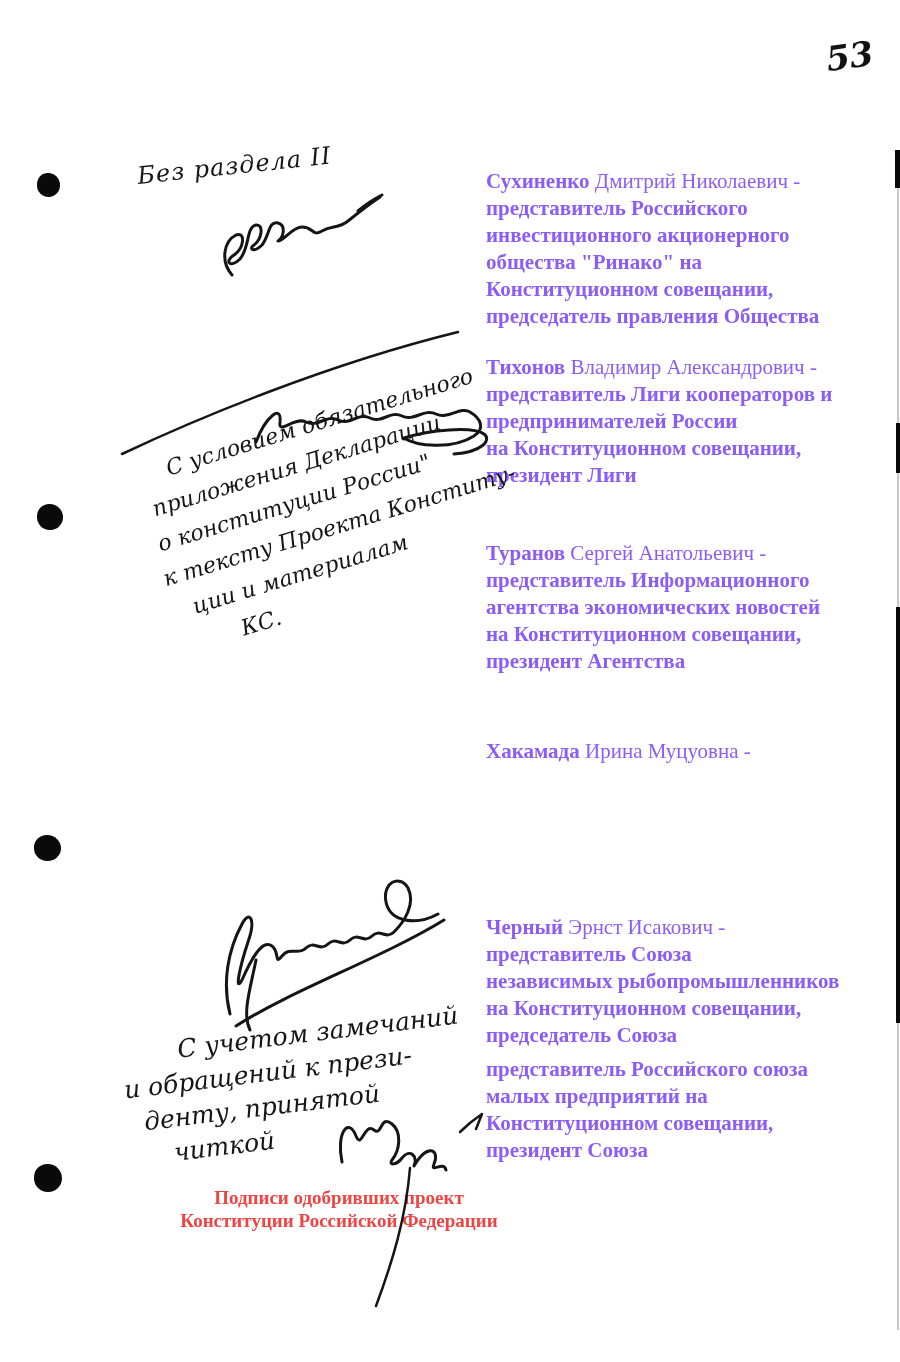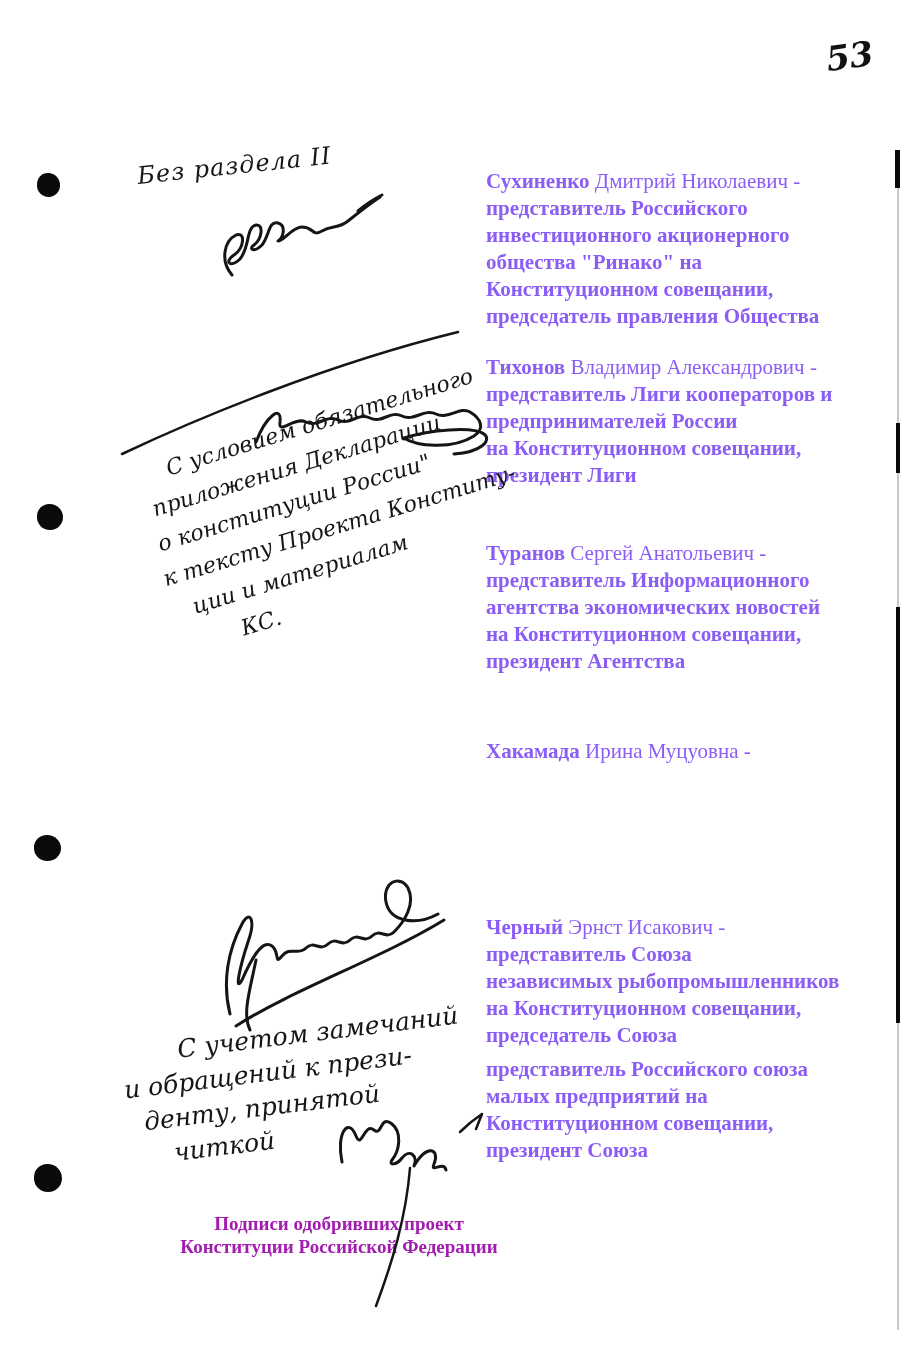--- a/index.html
+++ b/index.html
@@ -6,22 +6,22 @@
   body{
     width:900px;height:1362px;position:relative;background:#ffffff;
     font-family:"Liberation Serif",serif;color:#0d0d0d;overflow:hidden;
   }
   .page{position:absolute;inset:0;}
   
   .entry{position:absolute;left:486px;width:404px;font-size:21px;line-height:27px;color:#8b5cf6;}
   .entry .surname{font-weight:700;}
   .entry .lines{white-space:pre-line;font-weight:bold;}
   
-  .caption{position:absolute;left:178px;top:1212px;width:322px;text-align:center;
-    font-weight:700;font-size:19px;line-height:23px;color:#a21caf;}
+  .caption{position:absolute;left:178px;top:1186px;width:322px;text-align:center;
+    font-weight:700;font-size:19px;line-height:23px;color:#ef4444;}
   
   .hw{position:absolute;font-family:"DejaVu Serif",serif;font-style:italic;color:#161616;}
   .hw-top{left:136px;top:162px;font-size:24px;transform:rotate(-6deg);transform-origin:left top;letter-spacing:1px;}
   .hw-mid{left:128px;top:462px;font-size:22px;line-height:35px;transform:rotate(-17deg);transform-origin:left top;}
   .hw-mid .l1{margin-left:35px;} .hw-mid .l2{margin-left:10px;} .hw-mid .l3{margin-left:5px;}
   .hw-mid .l4{margin-left:0;}  .hw-mid .l5{margin-left:20px;} .hw-mid .l6{margin-left:60px;}
   .hw-bottom{left:118px;top:1040px;font-size:25px;line-height:34px;transform:rotate(-7deg);transform-origin:left top;}
   .hw-bottom .l1{margin-left:58px;} .hw-bottom .l2{margin-left:0;}
   .hw-bottom .l3{margin-left:16px;} .hw-bottom .l4{margin-left:42px;}
   .page-num{position:absolute;left:826px;top:36px;font-family:"DejaVu Serif",serif;

